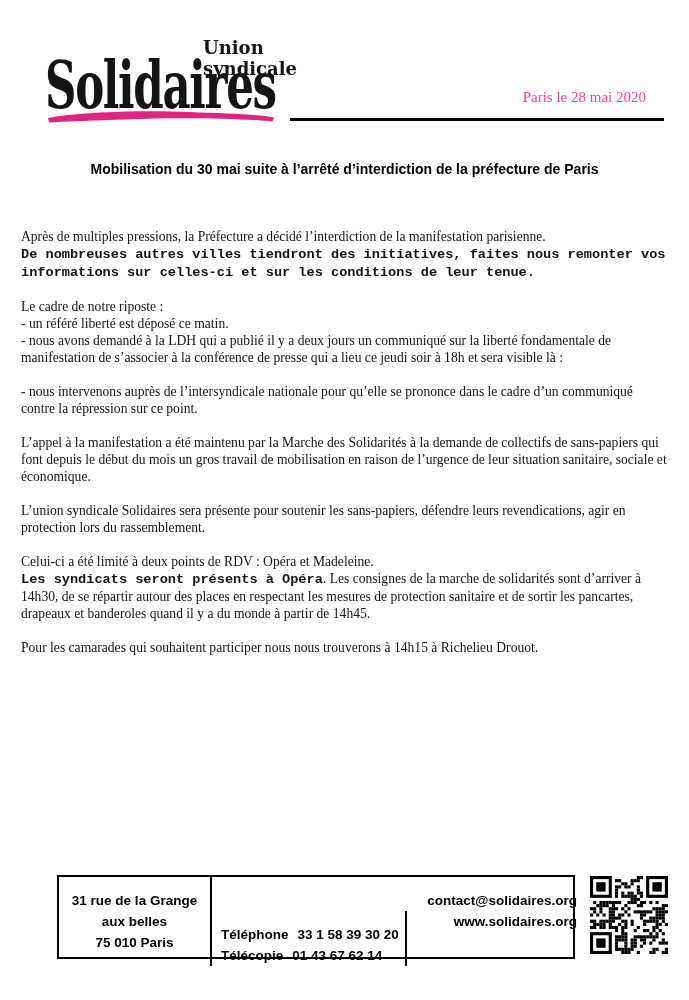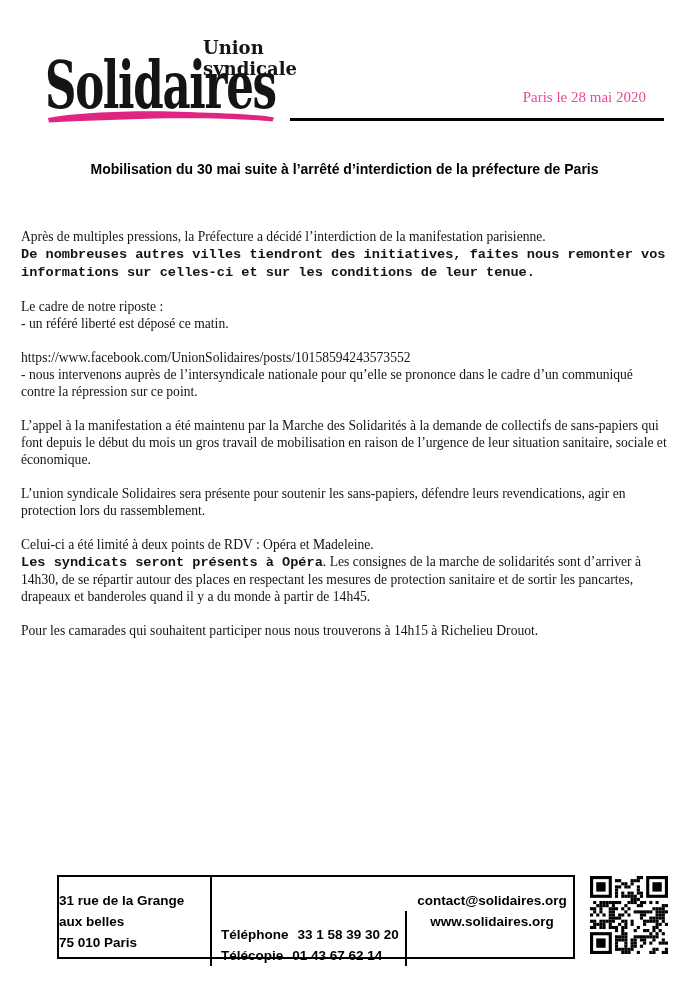--- a/index.html
+++ b/index.html
@@ -59,23 +59,23 @@
   
   .footer-table{
     position:absolute;left:57px;top:875px;
     width:518px;height:84px;
     display:grid;grid-template-columns:153px 195px 170px;
     border:2px solid #000;box-sizing:border-box;
     font-family:"Liberation Sans", sans-serif;
     font-weight:bold;font-size:13.5px;line-height:21px;color:#000;
   }
   .footer-cell{box-sizing:border-box;padding-top:13px;}
-  .cell-address{text-align:left;border-right:2px solid #000;}
+  .cell-address{text-align:center;border-right:2px solid #000;}
   .cell-phones{padding-left:9px;border-right:2px solid #000;margin-top:34px;}
-  .cell-web{text-align:center;}
+  .cell-web{text-align:right;}
   .num{margin-left:9px;}
 
   
   .qr{position:absolute;left:590px;top:876px;width:78px;height:78px;}
 </style>
 </head>
 <body>
 
 <div class="page">
 
@@ -92,22 +92,22 @@
   <div class="header-rule"></div>
 
   <div class="doc-title">Mobilisation du 30 mai suite à l’arrêté d’interdiction de la préfecture de Paris</div>
 
   <div class="content">
     <p><span>Après de multiples pressions, la Préfecture a décidé l’interdiction de la manifestation parisienne.</span><br>
       <strong>De nombreuses autres villes tiendront des initiatives, faites nous remonter vos informations sur celles-ci et sur les conditions de leur tenue.</strong></p>
 
     <p><span>Le cadre de notre riposte :</span><br>
       <span>- un référé liberté est déposé ce matin.</span><br>
+      <span>- nous avons demandé à la LDH qui a publié il y a deux jours un communiqué sur la liberté fondamentale de manifestation de s’associer à la conférence de presse qui a lieu ce jeudi soir à 18h et sera visible là :</span><br>
       <br>
-      <span>https://www.facebook.com/UnionSolidaires/posts/10158594243573552</span><br>
       <span>- nous intervenons auprès de l’intersyndicale nationale pour qu’elle se prononce dans le cadre d’un communiqué contre la répression sur ce point.</span></p>
 
     <p>L’appel à la manifestation a été maintenu par la Marche des Solidarités à la demande de collectifs de sans-papiers qui font depuis le début du mois un gros travail de mobilisation en raison de l’urgence de leur situation sanitaire, sociale et économique.</p>
 
     <p>L’union syndicale Solidaires sera présente pour soutenir les sans-papiers, défendre leurs revendications, agir en protection lors du rassemblement.</p>
 
     <p><span>Celui-ci a été limité à deux points de RDV : Opéra et Madeleine.</span><br>
       <strong>Les syndicats seront présents à Opéra</strong><span>. Les consignes de la marche de solidarités sont d’arriver à 14h30, de se répartir autour des places en respectant les mesures de protection sanitaire et de sortir les pancartes, drapeaux et banderoles quand il y a du monde à partir de 14h45.</span></p>
 
     <p>Pour les camarades qui souhaitent participer nous nous trouverons à 14h15 à Richelieu Drouot.</p>

